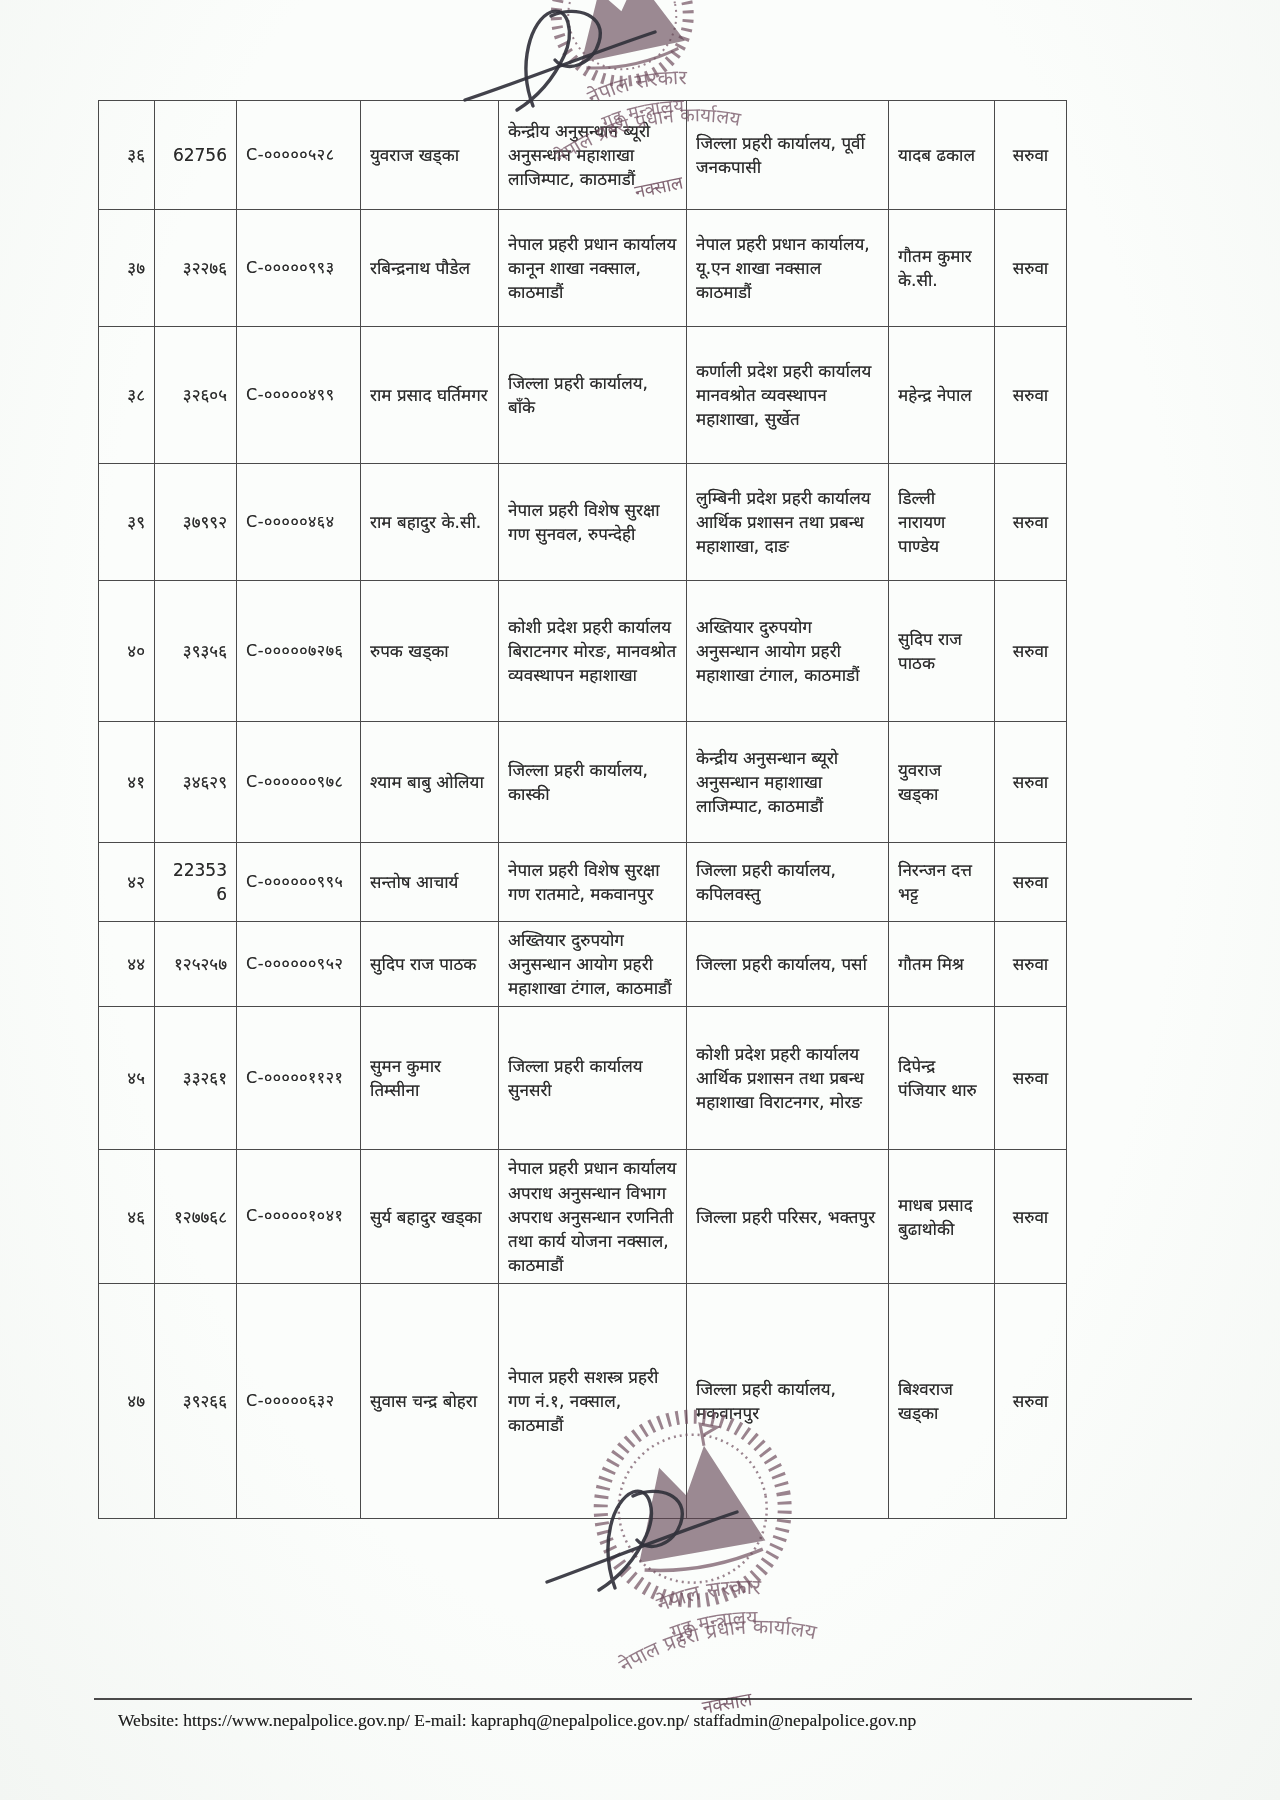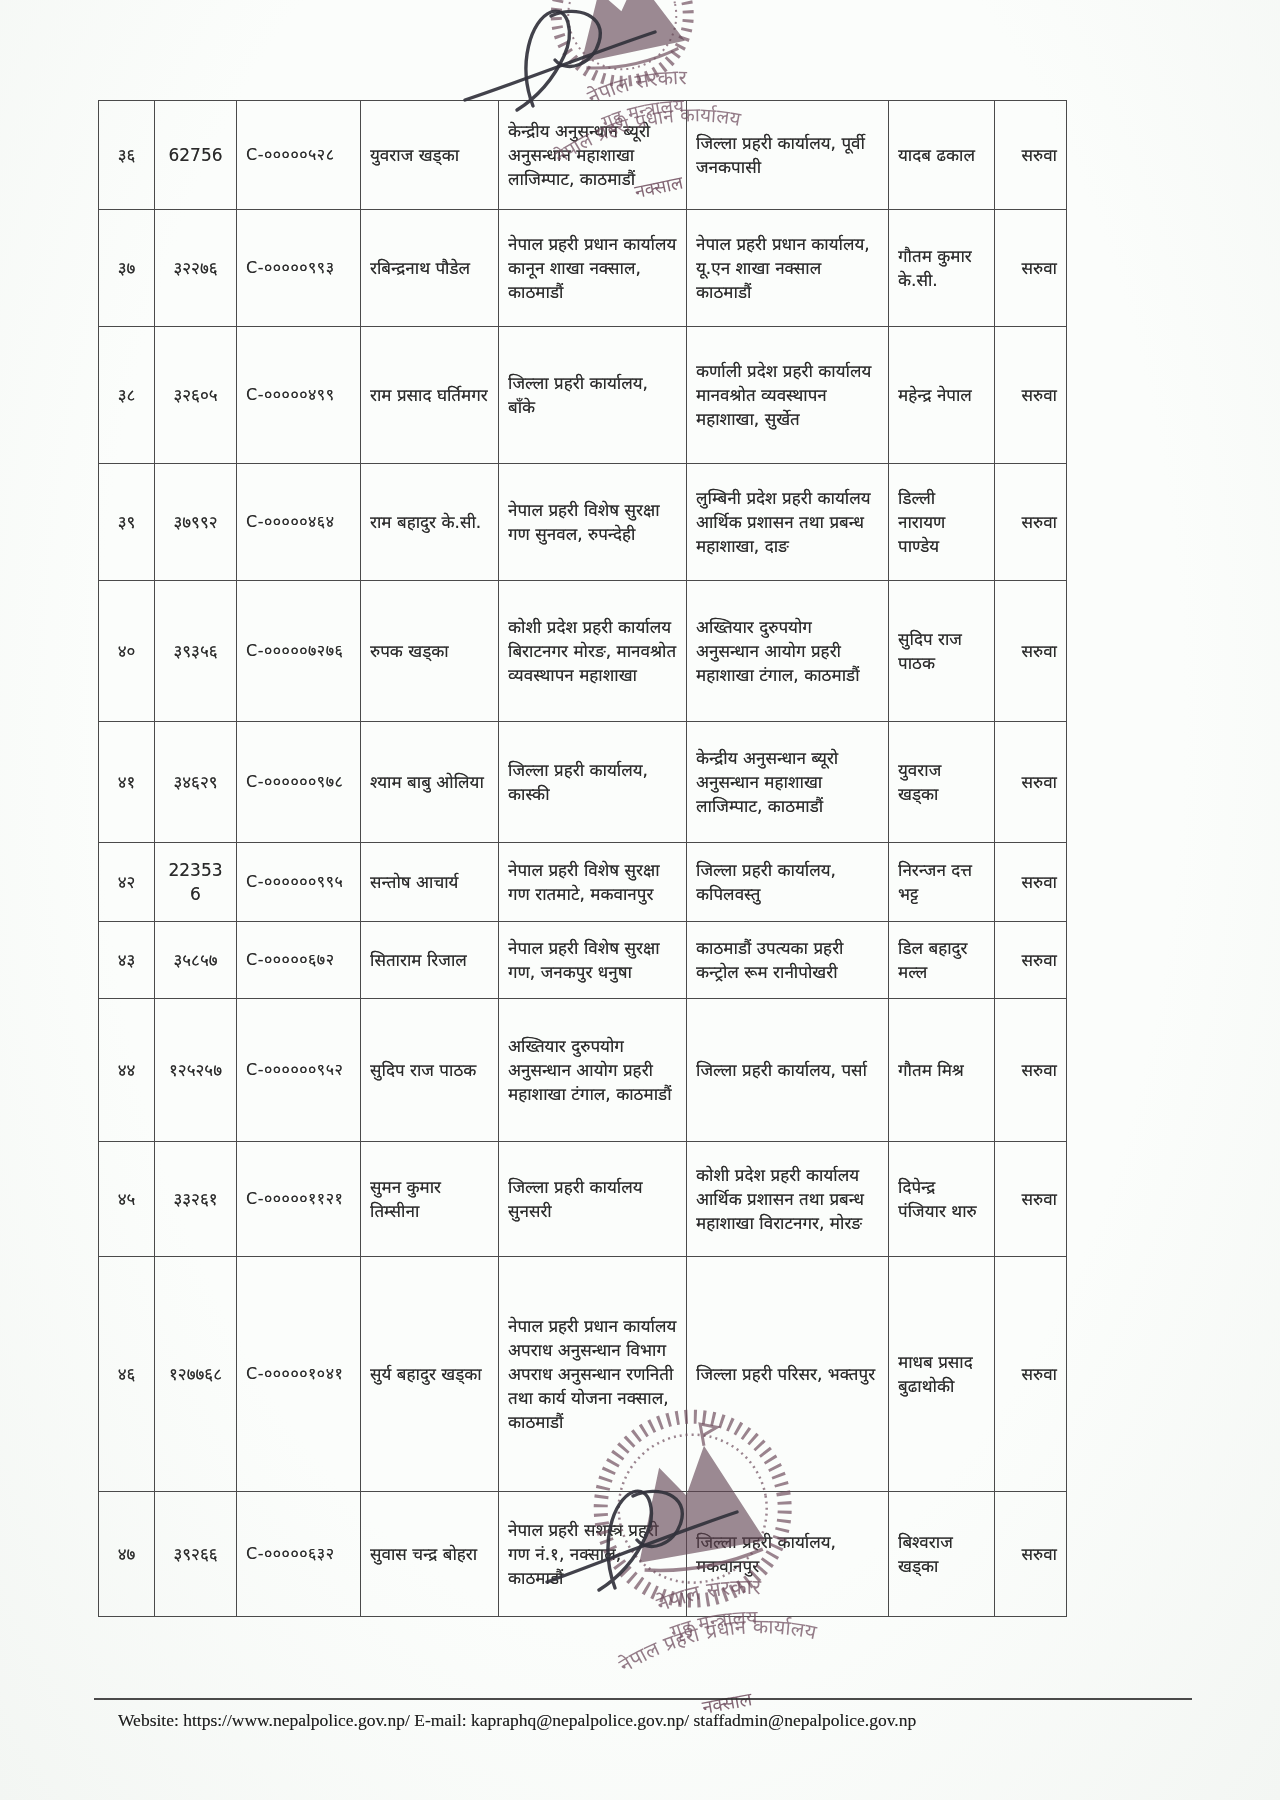--- a/index.html
+++ b/index.html
@@ -26,23 +26,23 @@
     font-size:17px;
     line-height:1.42;
     text-shadow:0 0 .5px rgba(45,45,45,.55);
   }
   .doc-table td{
     border:1.5px solid #4a4a4a;
     padding:6px 9px;
     vertical-align:middle;
     word-wrap:break-word;
   }
-  .doc-table td.c-sn, .doc-table td.c-emp{ text-align:center; }
+  .doc-table td.c-sn, .doc-table td.c-emp{ text-align:right; }
   .doc-table td.c-cno{ font-size:16px; letter-spacing:.5px;margin-left:16px;}
-  .doc-table td.c-remark{ text-align:right; }
+  .doc-table td.c-remark{ text-align:center; }
   tbody tr:nth-child(1) td{height:96px}
   tbody tr:nth-child(2) td{height:104px}
   tbody tr:nth-child(3) td{height:124px}
   tbody tr:nth-child(4) td{height:104px}
   tbody tr:nth-child(5) td{height:128px}
   tbody tr:nth-child(6) td{height:108px}
   tbody tr:nth-child(7) td{height:66px}
   tbody tr:nth-child(8) td{height:64px}
   tbody tr:nth-child(9) td{height:130px}
   tbody tr:nth-child(10) td{height:102px}
@@ -151,30 +151,20 @@
           <td class="c-sn">४२</td>
           <td class="c-emp">223536</td>
           <td class="c-cno">C-००००००९९५</td>
           <td class="c-name">सन्तोष आचार्य</td>
           <td class="c-from">नेपाल प्रहरी विशेष सुरक्षा गण रातमाटे, मकवानपुर</td>
           <td class="c-to">जिल्ला प्रहरी कार्यालय, कपिलवस्तु</td>
           <td class="c-repl">निरन्जन दत्त भट्ट</td>
           <td class="c-remark">सरुवा</td>
         </tr>
         <tr>
-          <td class="c-sn">४३</td>
-          <td class="c-emp">३५८५७</td>
-          <td class="c-cno">C-०००००६७२</td>
-          <td class="c-name">सिताराम रिजाल</td>
-          <td class="c-from">नेपाल प्रहरी विशेष सुरक्षा गण, जनकपुर धनुषा</td>
-          <td class="c-to">काठमाडौं उपत्यका प्रहरी कन्ट्रोल रूम रानीपोखरी</td>
-          <td class="c-repl">डिल बहादुर मल्ल</td>
-          <td class="c-remark">सरुवा</td>
-        </tr>
-        <tr>
           <td class="c-sn">४४</td>
           <td class="c-emp">१२५२५७</td>
           <td class="c-cno">C-००००००९५२</td>
           <td class="c-name">सुदिप राज पाठक</td>
           <td class="c-from">अख्तियार दुरुपयोग अनुसन्धान आयोग प्रहरी महाशाखा टंगाल, काठमाडौं</td>
           <td class="c-to">जिल्ला प्रहरी कार्यालय, पर्सा</td>
           <td class="c-repl">गौतम मिश्र</td>
           <td class="c-remark">सरुवा</td>
         </tr>
         <tr>

